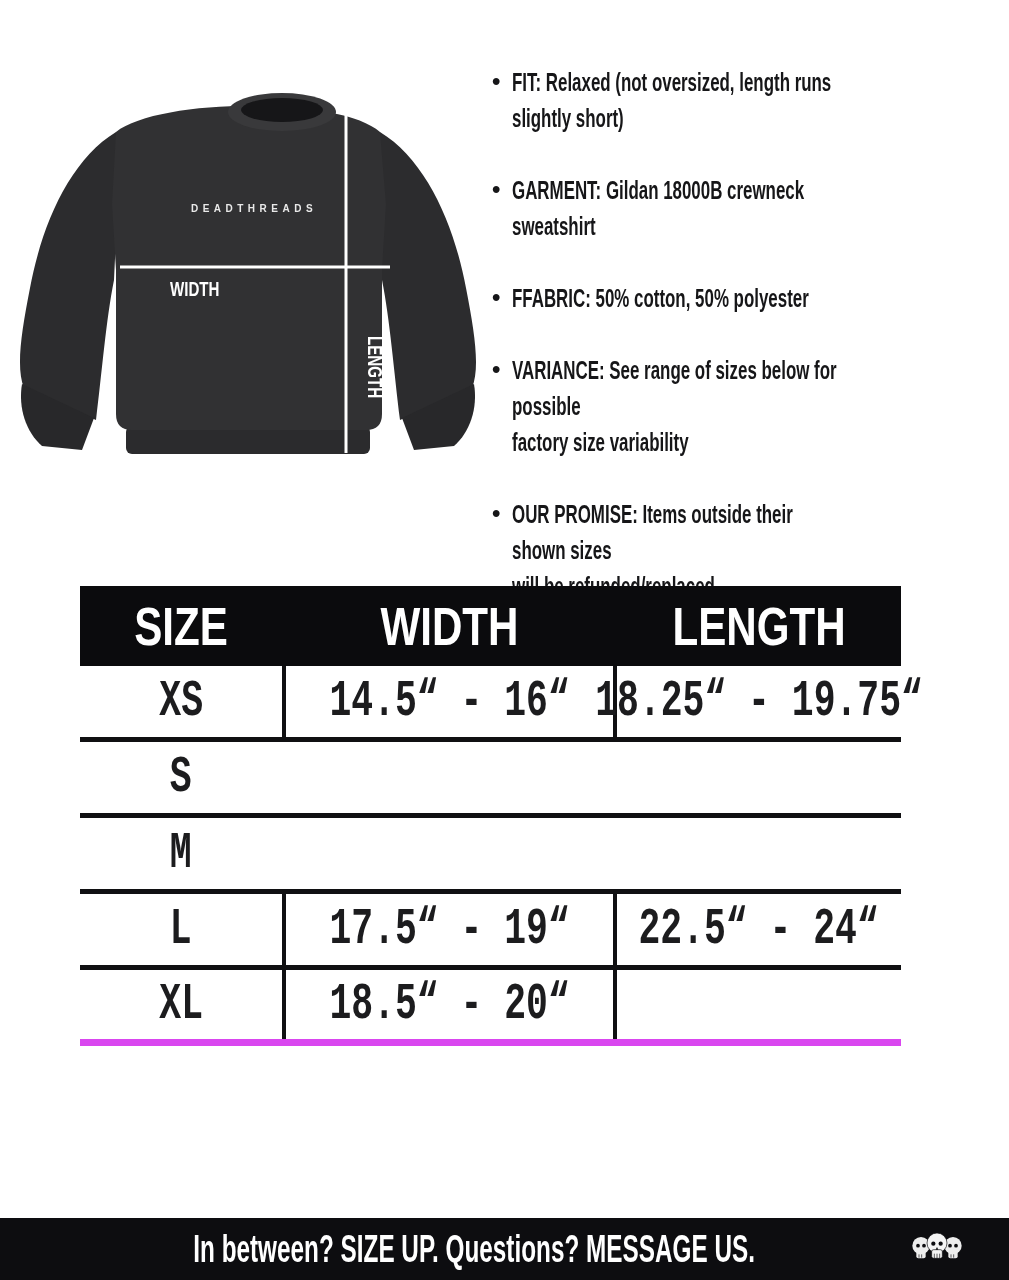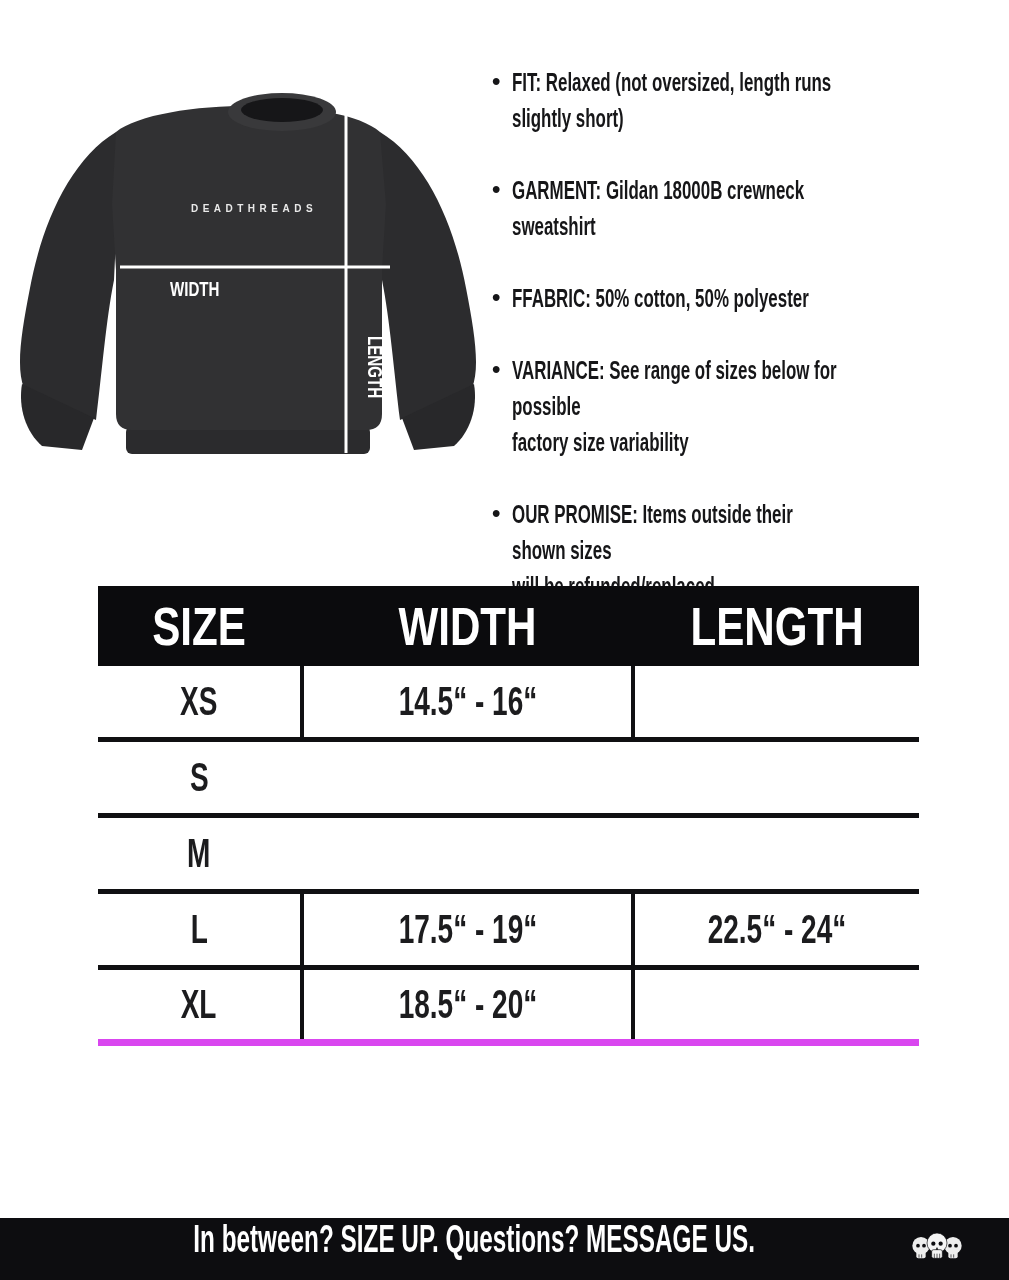--- a/index.html
+++ b/index.html
@@ -14,45 +14,45 @@
   .details li{
     list-style:none;position:relative;padding-left:20px;margin:0 0 36px 0;
     font-size:26px;font-weight:bold;line-height:36px;color:#161618;letter-spacing:0;
   }
   .bullet{position:absolute;left:0;top:-1px;font-size:24px;}
   .detail-text{
     display:inline-block;white-space:pre-line;
     transform:scaleX(0.65);transform-origin:left top;
   }
   
-  .size-table{position:absolute;left:98px;top:586px;width:821px;}
+  .size-table{position:absolute;left:80px;top:586px;width:821px;}
   .st-header{
     display:grid;grid-template-columns:202px 335px 284px;
     height:80px;background:#0b0b0d;
   }
   .st-header .cell{
     display:flex;align-items:center;justify-content:center;
     color:#ffffff;font-weight:bold;font-size:54px;
   }
   .st-row{
     display:grid;grid-template-columns:202px 335px 284px;
     height:76px;box-sizing:border-box;border-bottom:5px solid #101012;
   }
   .st-row:last-child{border-bottom:7px solid #d946ef;}
   .st-row .cell{
     display:flex;align-items:center;justify-content:center;
-    font-weight:bold;font-size:40px;color:#1c1c1e;box-sizing:border-box;
+    font-weight:bold;font-size:52px;color:#1c1c1e;box-sizing:border-box;font-family:Liberation Mono, monospace;
   }
   .st-row .cell.mid{border-left:4px solid #101012;border-right:4px solid #101012;text-align:center;}
   .hx{display:inline-block;transform:scaleX(0.78);transform-origin:center center;white-space:nowrap;}
   .cx{display:inline-block;transform:scaleX(0.70);transform-origin:center center;white-space:nowrap;}
   
   .footer{
     position:absolute;left:0;top:1218px;width:1009px;height:62px;background:#0d0d10;
-    display:flex;align-items:flex-start;justify-content:center;
+    display:flex;align-items:center;justify-content:center;
   }
   .footer-msg{
     color:#ffffff;font-weight:bold;font-size:38px;white-space:nowrap;
     transform:scaleX(0.64) translateX(-48px);transform-origin:center center;
   }
   .skulls{position:absolute;right:40px;top:8px;width:64px;height:46px;}
 </style>
 </head>
 <body>
 
@@ -116,20 +116,23 @@
         <span class="hx">LENGTH</span>
       </div>
   </div>
   <div class="st-row">
     <div class="cell">
         <span class="cx">XS</span>
       </div>
     <div class="cell mid">
         <span class="cx">14.5“ - 16“</span>
       </div>
+    <div class="cell">
+        <span class="cx">18.25“ - 19.75“</span>
+      </div>
   </div>
   <div class="st-row">
     <div class="cell">
         <span class="cx">S</span>
       </div>
   </div>
   <div class="st-row">
     <div class="cell">
         <span class="cx">M</span>
       </div>

